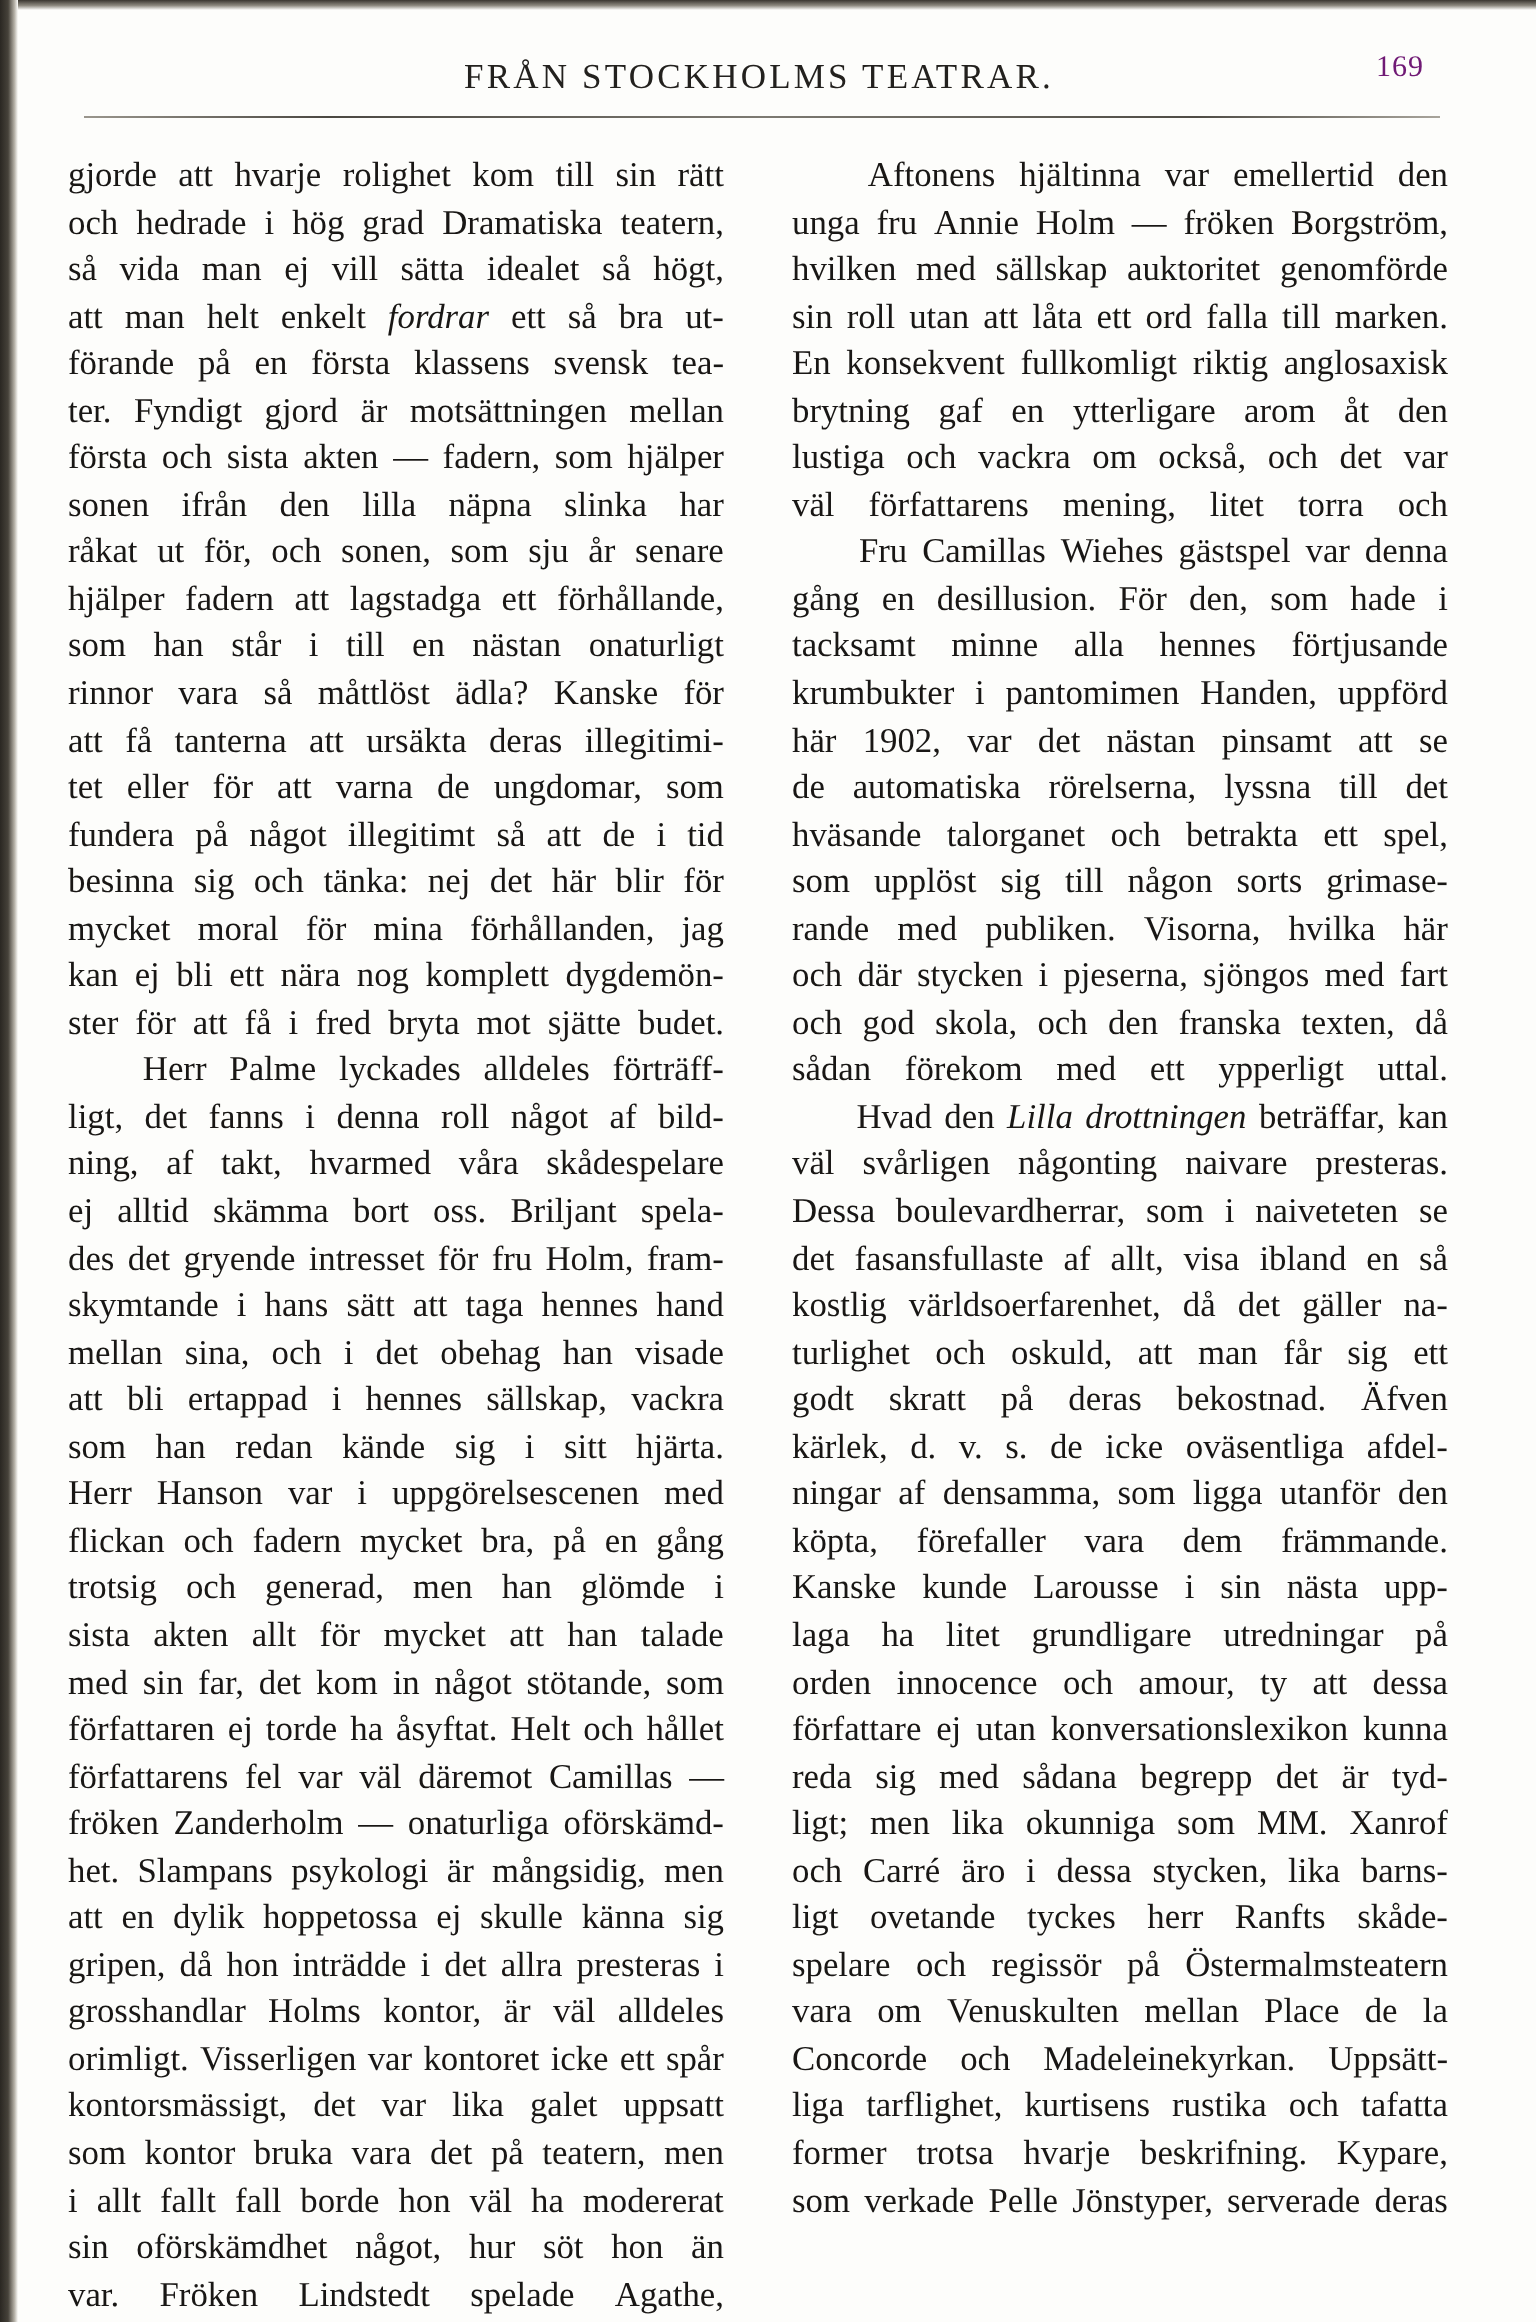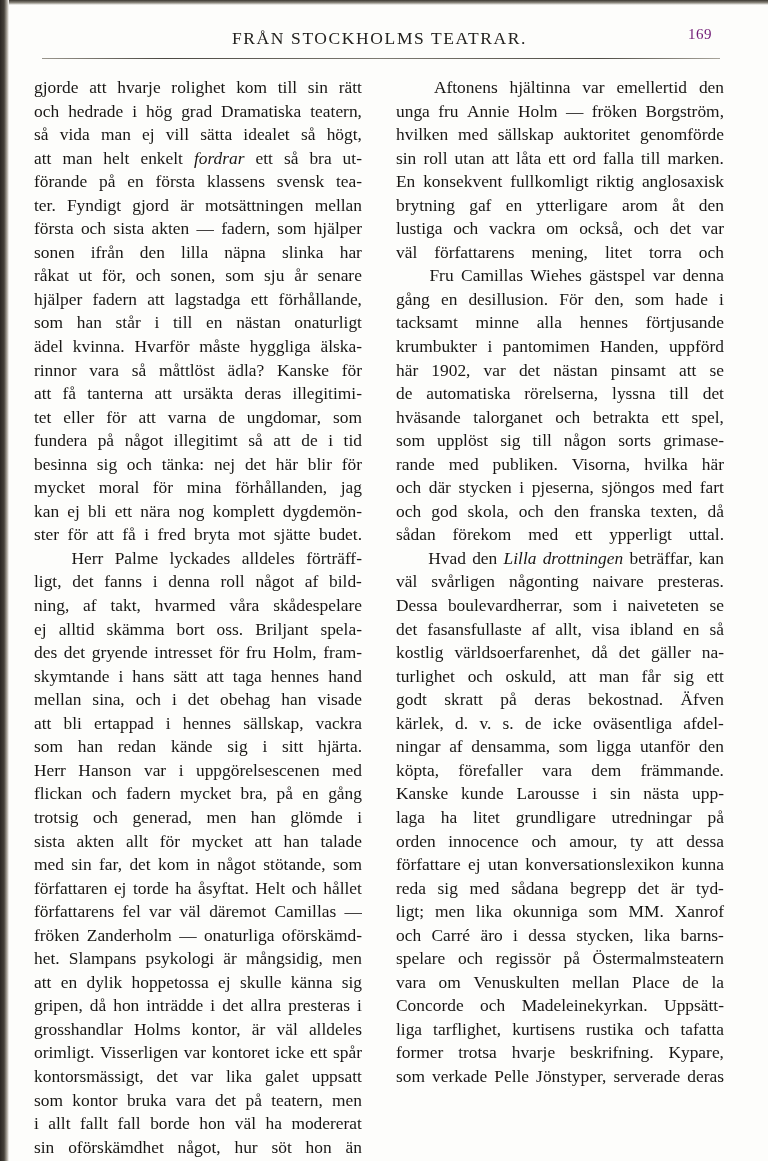--- a/index.html
+++ b/index.html
@@ -210,28 +210,20 @@
           <span>som</span>
           <span>han</span>
           <span>står</span>
           <span>i</span>
           <span>till</span>
           <span>en</span>
           <span>nästan</span>
           <span>onaturligt</span>
         </div>
         <div class="ln j">
-          <span>ädel</span>
-          <span>kvinna.</span>
-          <span>Hvarför</span>
-          <span>måste</span>
-          <span>hyggliga</span>
-          <span>älska-</span>
-        </div>
-        <div class="ln j">
           <span>rinnor</span>
           <span>vara</span>
           <span>så</span>
           <span>måttlöst</span>
           <span>ädla?</span>
           <span>Kanske</span>
           <span>för</span>
         </div>
         <div class="ln j">
           <span>att</span>
@@ -872,20 +864,28 @@
           <span>och</span>
           <span>Carré</span>
           <span>äro</span>
           <span>i</span>
           <span>dessa</span>
           <span>stycken,</span>
           <span>lika</span>
           <span>barns-</span>
         </div>
         <div class="ln j">
+          <span>ligt</span>
+          <span>ovetande</span>
+          <span>tyckes</span>
+          <span>herr</span>
+          <span>Ranfts</span>
+          <span>skåde-</span>
+        </div>
+        <div class="ln j">
           <span>spelare</span>
           <span>och</span>
           <span>regissör</span>
           <span>på</span>
           <span>Östermalmsteatern</span>
         </div>
         <div class="ln j">
           <span>vara</span>
           <span>om</span>
           <span>Venuskulten</span>

